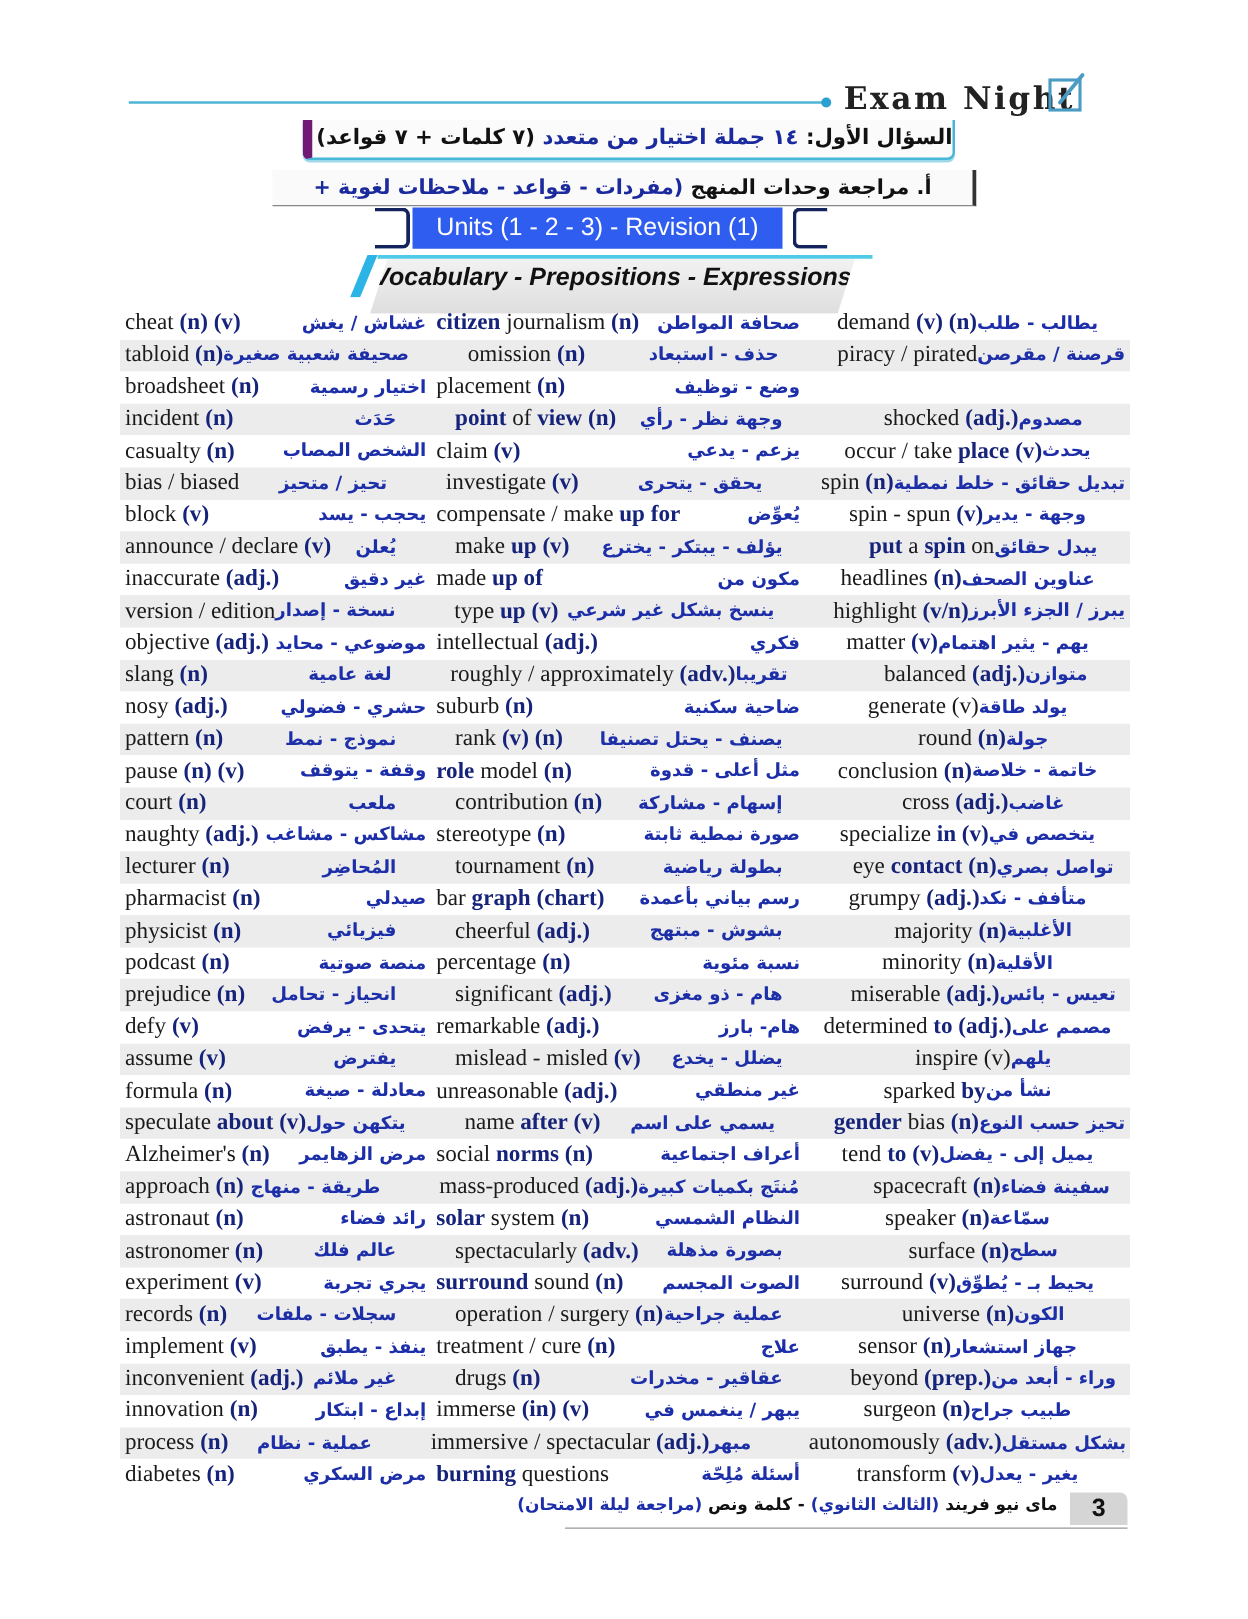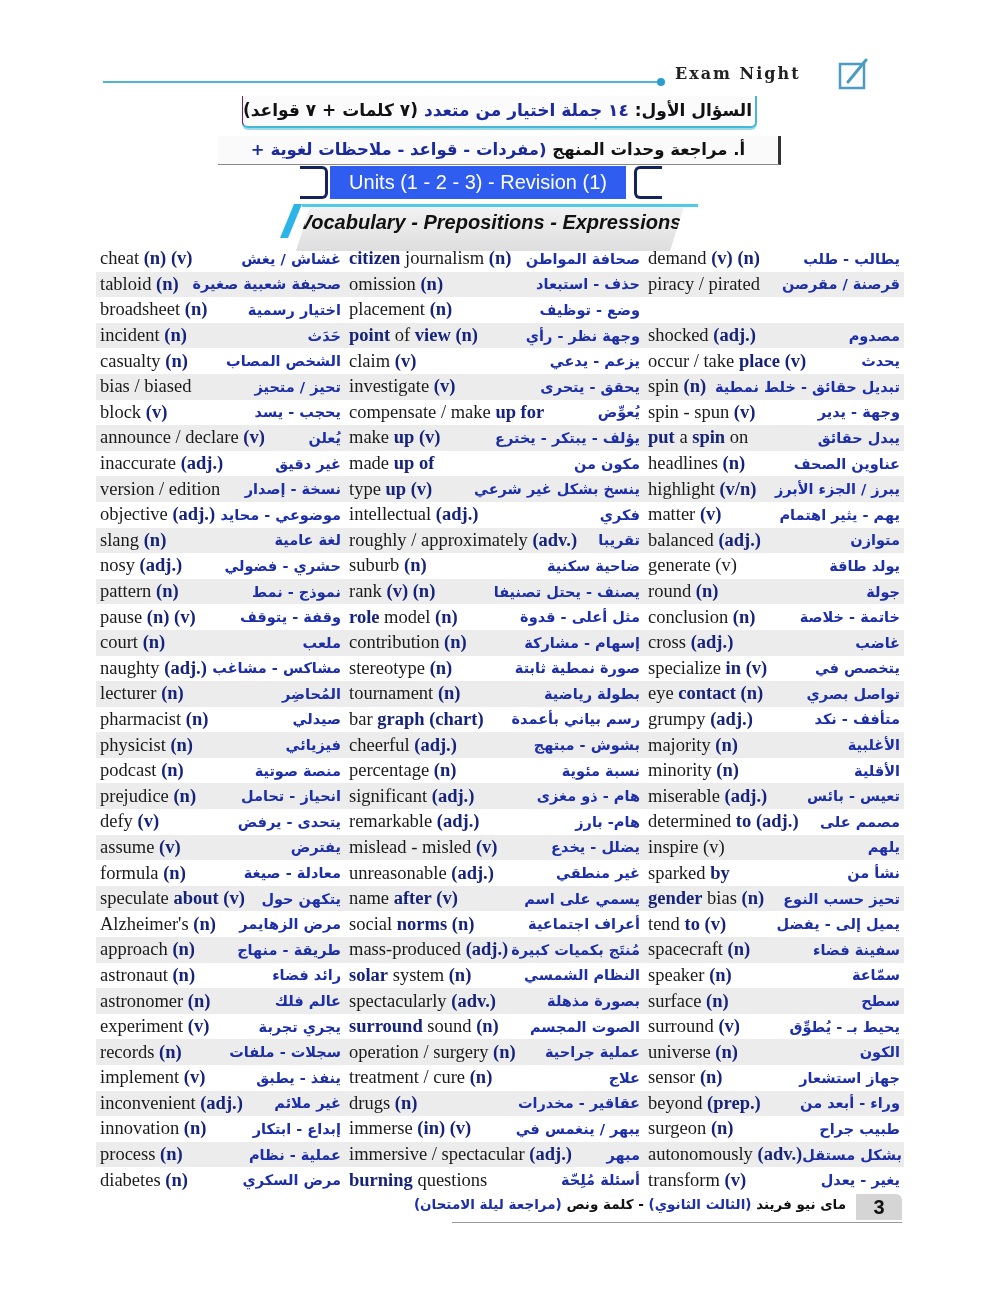--- a/index.html
+++ b/index.html
@@ -1,42 +1,42 @@
 <!DOCTYPE html>
 <html><head>
 <meta charset="utf-8">
 <style>
   html, body { margin:0; padding:0; background:#ffffff; }
   body { width:998px; height:1295px; position:relative; overflow:hidden; font-family:"Liberation Serif", serif; color:#111; }
   .page { position:absolute; left:0; top:0; width:998px; height:1295px; background:#fff; }
   
   .hdr-line { position:absolute; left:103px; top:81px; width:558px; height:2px; background:#4fb4d6; }
   .hdr-dot { position:absolute; left:657px; top:78px; width:8px; height:8px; border-radius:50%; background:#2a9fd0; }
-  .hdr-title { position:absolute; left:675px; top:64px; font-family:"DejaVu Serif", serif; font-weight:bold; font-size:16px; letter-spacing:2px; color:#222; }
+  .hdr-title { position:absolute; left:675px; top:64px; font-family:"DejaVu Serif", serif; font-weight:bold; font-size:25px; letter-spacing:2px; color:#222; }
   .hdr-icon { position:absolute; left:838px; top:58px; width:32px; height:32px; }
   
-  .q-banner { position:absolute; left:242px; top:96px; width:512px; height:30px; border:2px solid #47b7d8; border-top:none; border-left:1px solid #701a75; border-radius:0 0 6px 6px; background:#fbfbfb; direction:rtl; text-align:left; font-family:"DejaVu Sans", sans-serif; font-weight:bold; font-size:17px; line-height:28px; color:#111; box-shadow:0 2px 0 #9ed9ea; }
+  .q-banner { position:absolute; left:242px; top:96px; width:512px; height:30px; border:2px solid #47b7d8; border-top:none; border-left:8px solid #701a75; border-radius:0 0 6px 6px; background:#fbfbfb; direction:rtl; text-align:right; font-family:"DejaVu Sans", sans-serif; font-weight:bold; font-size:17px; line-height:28px; color:#111; box-shadow:0 2px 0 #9ed9ea; }
   .q-banner .blue { color:#1b2a9c; }
   .sub-banner { position:absolute; left:218px; top:136px; width:560px; height:28px; border-right:3px solid #333; border-bottom:1px solid #888; direction:rtl; text-align:center; font-family:"DejaVu Sans", sans-serif; font-weight:bold; font-size:16.5px; line-height:28px; color:#111; background:#fafafa; }
   .sub-banner .blue { color:#1b2a9c; }
   
   .units { position:absolute; left:330px; top:166px; width:296px; height:33px; background:#2f5df0; color:#fff; font-family:"Liberation Sans", sans-serif; font-size:20px; line-height:33px; text-align:center; }
   .brk { position:absolute; top:166px; width:28px; height:33px; border:3px solid #14235c; box-sizing:border-box; }
   .brk.l { left:300px; border-left:none; border-radius:0 6px 6px 0; }
   .brk.r { left:634px; border-right:none; border-radius:6px 0 0 6px; }
   
   .vocab { position:absolute; left:296px; top:207px; width:388px; height:44px; background:linear-gradient(#f2f2f2,#dedede); clip-path:polygon(14px 0, 100% 0, calc(100% - 14px) 100%, 0 100%); font-family:"Liberation Sans", sans-serif; font-weight:bold; font-size:20px; line-height:30px; text-align:center; color:#111;font-style:italic; }
   .vocab-accent { position:absolute; left:280px; top:204px; width:22px; height:34px; background:#2cb4e6; clip-path:polygon(14px 0, 100% 0, 8px 100%, 0 100%); }
   .vocab-line { position:absolute; left:302px; top:204px; width:396px; height:3px; background:#4fcbe8; }
   
   .table { position:absolute; left:96px; top:246px; width:808px; }
   .row { display:flex; height:25.6px; align-items:center; }
-  .row.alt { background:#ececec; }
+  .row.alt { background:#ececec;gap:39px; }
   .cell { display:flex; justify-content:space-between; align-items:center; box-sizing:border-box; padding:0 4px; height:100%; }
-  .c1 { width:249px; } .c2 { width:299px; } .c3 { width:260px; }
+  .c1 { width:249px; } .c2 { width:299px; } .c3 { width:260px;justify-content:center; }
   .en { font-family:"Liberation Serif", serif; font-size:18.5px; white-space:nowrap; color:#1a1a1a; }
   .en b { color:#16237a; }
   .ar { font-family:"DejaVu Sans", sans-serif; font-weight:bold; font-size:14.5px; color:#1c2ea8; direction:rtl; white-space:nowrap; }
   
   .footer { position:absolute; left:452px; top:1194px; width:450px; height:28px; border-bottom:1px solid #999; }
   .page-num { position:absolute; right:0; top:0; width:46px; height:26px; background:#d5d5d5; border-radius:0 6px 0 0; font-family:"Liberation Sans", sans-serif; font-weight:bold; font-size:20px; text-align:center; line-height:26px; color:#111; }
   .footer-text { position:absolute; right:56px; top:2px; direction:rtl; font-family:"DejaVu Sans", sans-serif; font-weight:bold; font-size:13.5px; color:#111; white-space:nowrap;text-align:center; }
   .footer-text .blue { color:#1c2ea8; }
 </style>
 </head>

